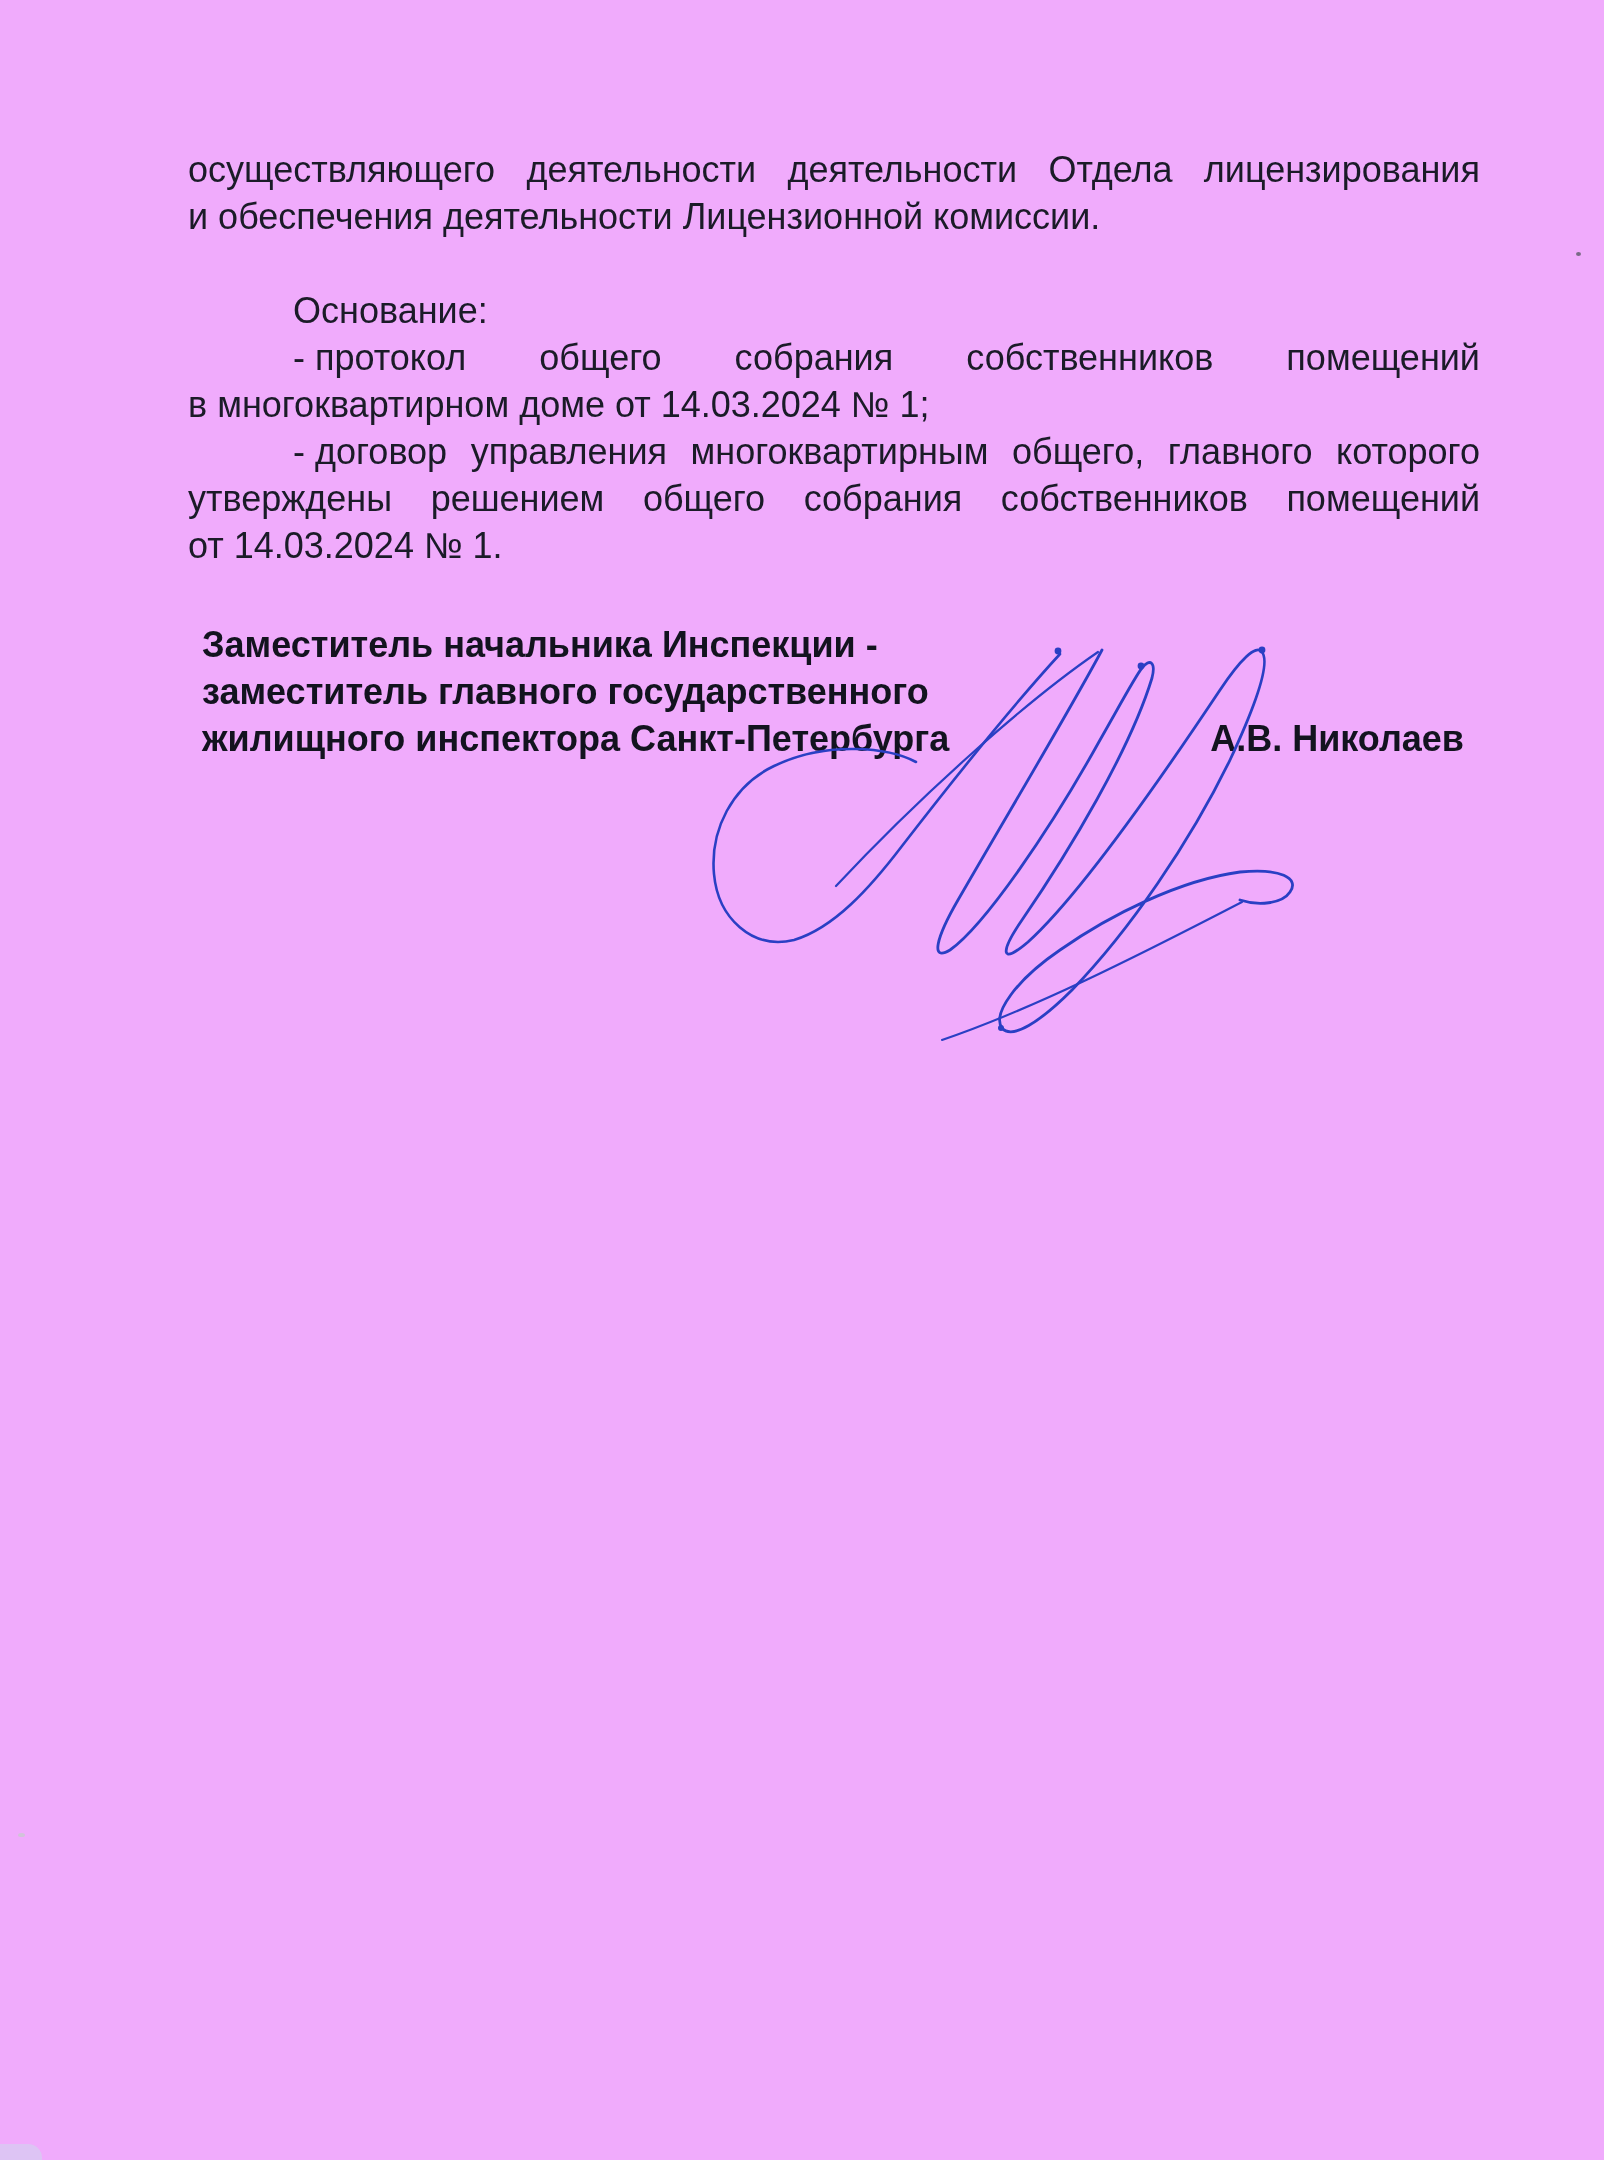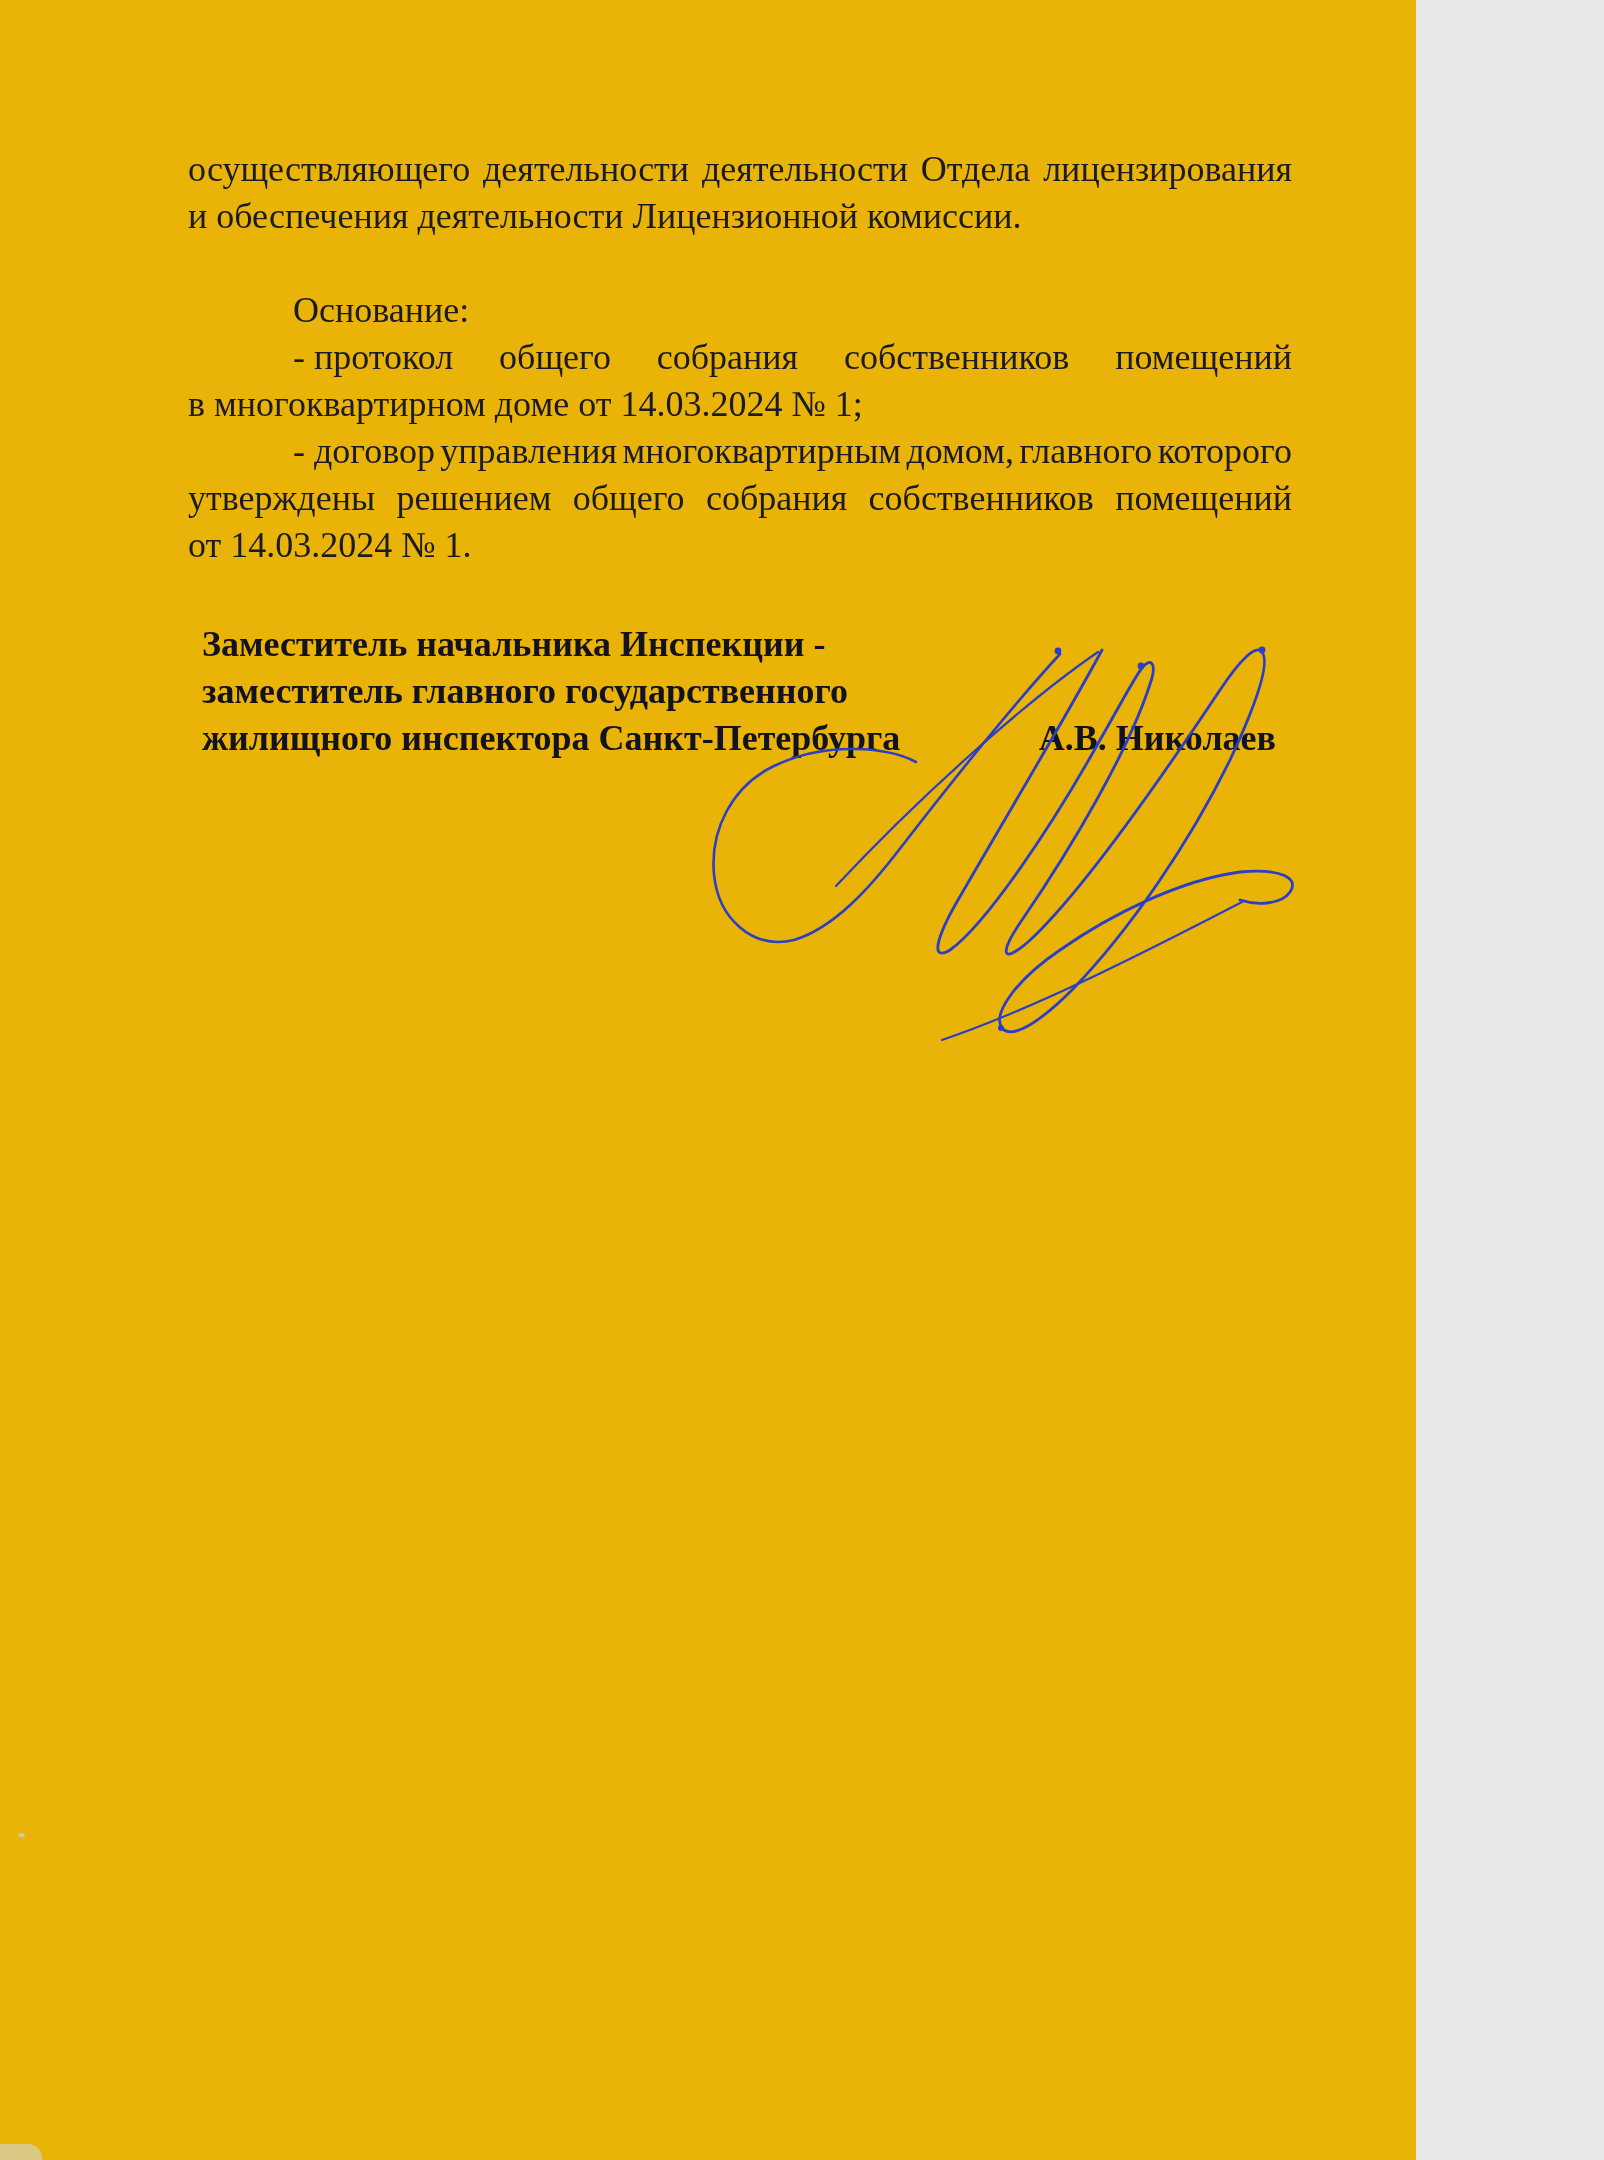--- a/index.html
+++ b/index.html
@@ -1,22 +1,22 @@
 <!DOCTYPE html>
 <html lang="ru"><head>
 <meta charset="utf-8">
 <title>Scanned document page</title>
 <style>
   html,body{margin:0;padding:0;background:#e8e8e8;}
   .page{
     position:relative;
-    width:1416px;height:2160px;
-    background:#eab308;
+    width:1604px;height:2160px;
+    background:#f0abfc;
     overflow:hidden;
-    font-family:Liberation Serif, serif;
+    font-family:Liberation Sans, sans-serif;
     color:#1b1b28;
   }
   .text-block{
     position:absolute;
     left:188px;right:124px;top:146px;
     font-size:36px;
   }
   .line{
     height:47px;
     line-height:47px;
@@ -81,21 +81,21 @@
         <span>общего</span>
         <span>собрания</span>
         <span>собственников</span>
         <span>помещений</span>
       </div>
     <div class="line">в многоквартирном доме от 14.03.2024 № 1;</div>
     <div class="line jline indent">
         <span>-&nbsp;договор</span>
         <span>управления</span>
         <span>многоквартирным</span>
-        <span>домом,</span>
+        <span>общего,</span>
         <span>главного</span>
         <span>которого</span>
       </div>
     <div class="line jline">
         <span>утверждены</span>
         <span>решением</span>
         <span>общего</span>
         <span>собрания</span>
         <span>собственников</span>
         <span>помещений</span>

